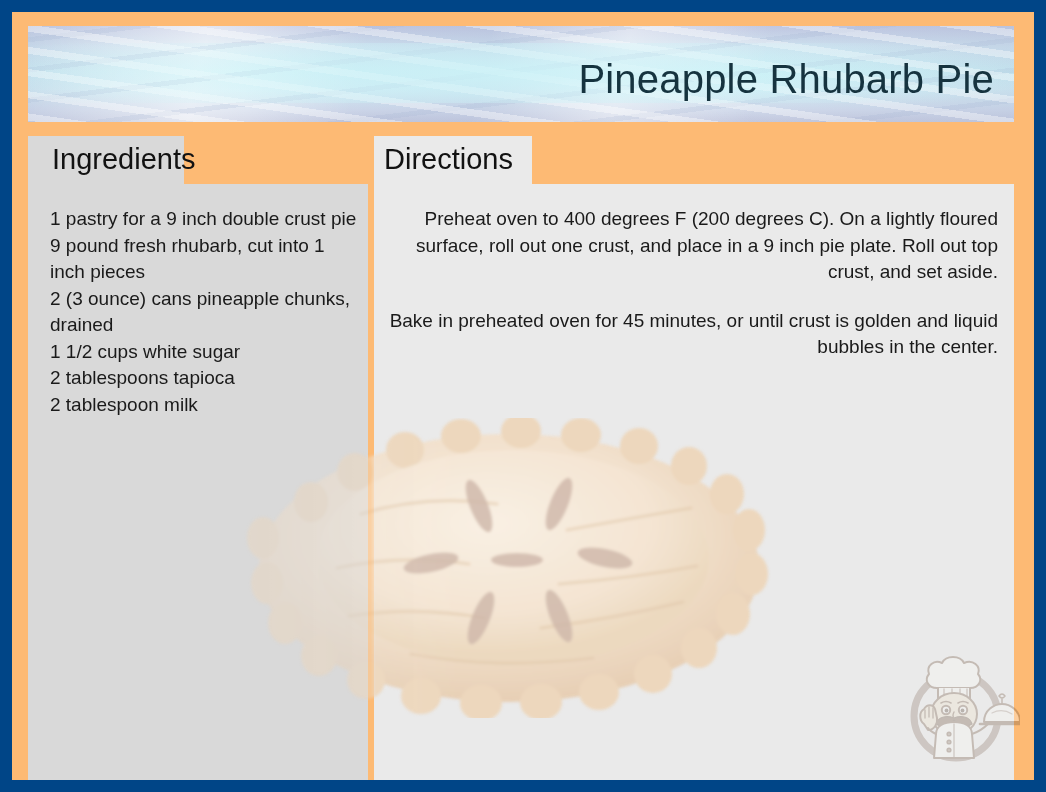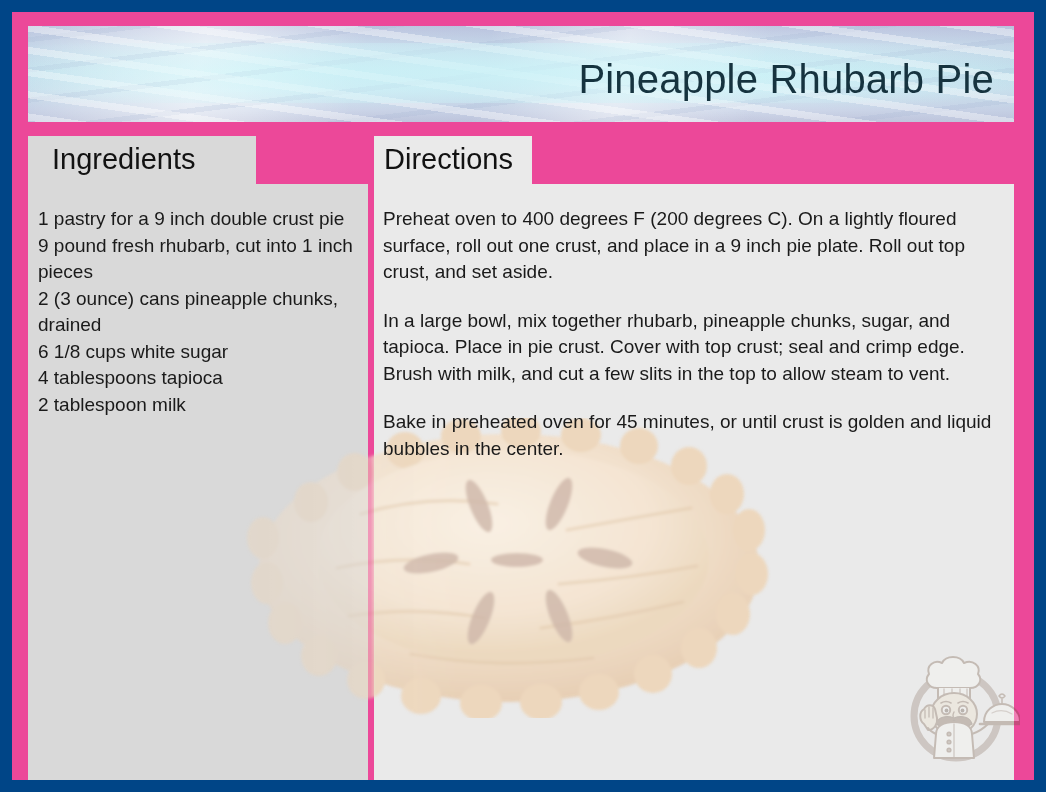--- a/index.html
+++ b/index.html
@@ -15,21 +15,21 @@
   
   .card {
     position:relative;
     width:1046px; height:792px;
     background:#004587;
     padding:12px;
   }
   .page {
     position:relative;
     width:100%; height:100%;
-    background:#ec4899;
+    background:#fdba74;
     overflow:hidden;
   }
 
   
   .banner {
     position:absolute;
     left:16px; top:14px;
     width:986px; height:96px;
     background:
       linear-gradient(103deg, rgba(255,255,255,0) 0%, rgba(255,255,255,.55) 18%, rgba(255,255,255,0) 34%,
@@ -90,46 +90,47 @@
     color:#121212;
     line-height:1;
     position:relative;
     top:-1px;
   }
 
   
   #ingredients-panel { left:16px; width:340px; }
   #ingredients-panel .panel-body,
   #ingredients-panel .panel-tab { background:#d9d9d9; }
-  #ingredients-panel .panel-tab { width:228px;padding-left:24px; }
+  #ingredients-panel .panel-tab { width:156px;padding-left:24px; }
 
   
   #directions-panel { left:362px; width:640px; }
   #directions-panel .panel-body,
   #directions-panel .panel-tab { background:#eaeaea; }
   #directions-panel .panel-tab { width:158px; }
 
   
   .ing-list {
     position:relative;
     z-index:4;
     padding:22px 10px 0 10px;
     font-size:19px;
     line-height:26.5px;
     color:#1a1a1a;
   }
-  .ing-list li { list-style:none; }
+  .ing-list li { list-style:none;margin-left:12px; }
 
   .dir-body {
     position:relative;
     z-index:4;
     padding:22px 16px 0 9px;
     font-size:19px;
     line-height:26.5px;
     color:#1a1a1a;
+    text-align:right;
   }
   .dir-body p { margin-bottom:22px; }
   .dir-body p:last-child { margin-bottom:12px; }
 
   
   .pie-wrap {
     position:absolute;
     left:229px; top:406px;
     width:540px; height:300px;
     z-index:2;
@@ -244,34 +245,33 @@
 
     <section class="panel" id="ingredients-panel">
       <div class="panel-body"></div>
       <div class="panel-tab">
         <span>Ingredients</span>
       </div>
       <ul class="ing-list">
         <li>1 pastry for a 9 inch double crust pie</li>
         <li>9 pound fresh rhubarb, cut into 1 inch pieces</li>
         <li>2 (3 ounce) cans pineapple chunks, drained</li>
-        <li>6 1/8 cups white sugar</li>
-        <li>4 tablespoons tapioca</li>
+        <li>1 1/2 cups white sugar</li>
+        <li>2 tablespoons tapioca</li>
         <li>2 tablespoon milk</li>
       </ul>
     </section>
 
     <section class="panel" id="directions-panel">
       <div class="panel-body"></div>
       <div class="panel-tab">
         <span>Directions</span>
       </div>
       <div class="dir-body">
         <p>Preheat oven to 400 degrees F (200 degrees C). On a lightly floured surface, roll out one crust, and place in a 9 inch pie plate. Roll out top crust, and set aside.</p>
-        <p>In a large bowl, mix together rhubarb, pineapple chunks, sugar, and tapioca. Place in pie crust. Cover with top crust; seal and crimp edge. Brush with milk, and cut a few slits in the top to allow steam to vent.</p>
         <p>Bake in preheated oven for 45 minutes, or until crust is golden and liquid bubbles in the center.</p>
       </div>
     </section>
 
     <div class="chef-logo">
       <svg viewBox="0 0 128 120" xmlns="http://www.w3.org/2000/svg">
         <g stroke="#6f533c" stroke-width="2" fill="none" stroke-linecap="round" stroke-linejoin="round">
 
           <circle cx="64" cy="70" r="42" stroke="#6b4f39" stroke-width="7" opacity=".75"></circle>
 

